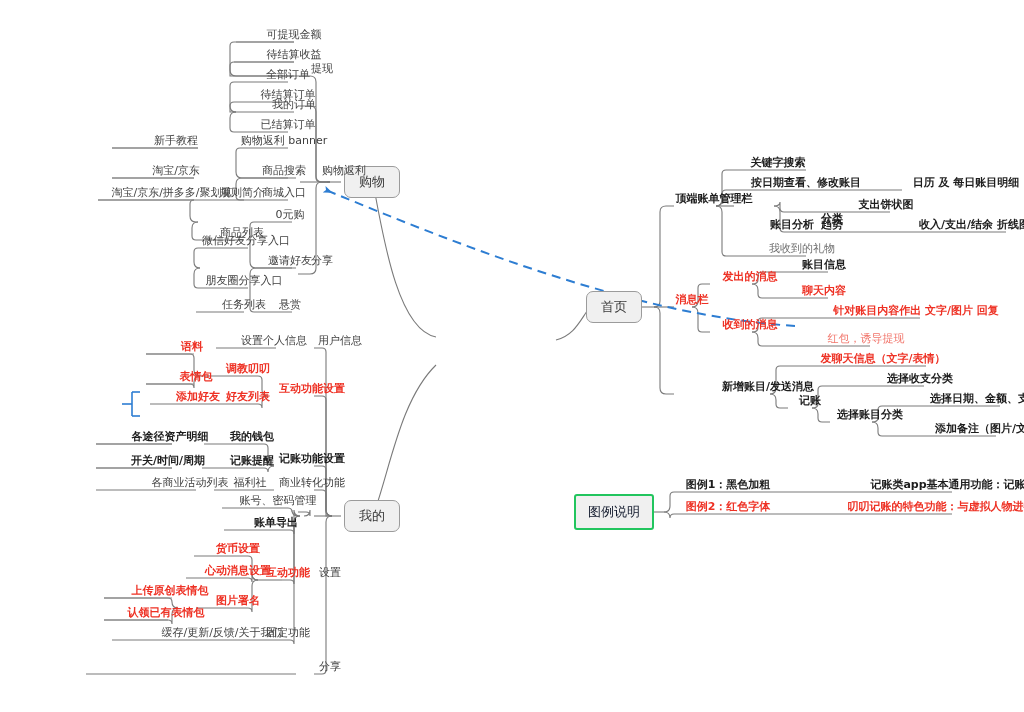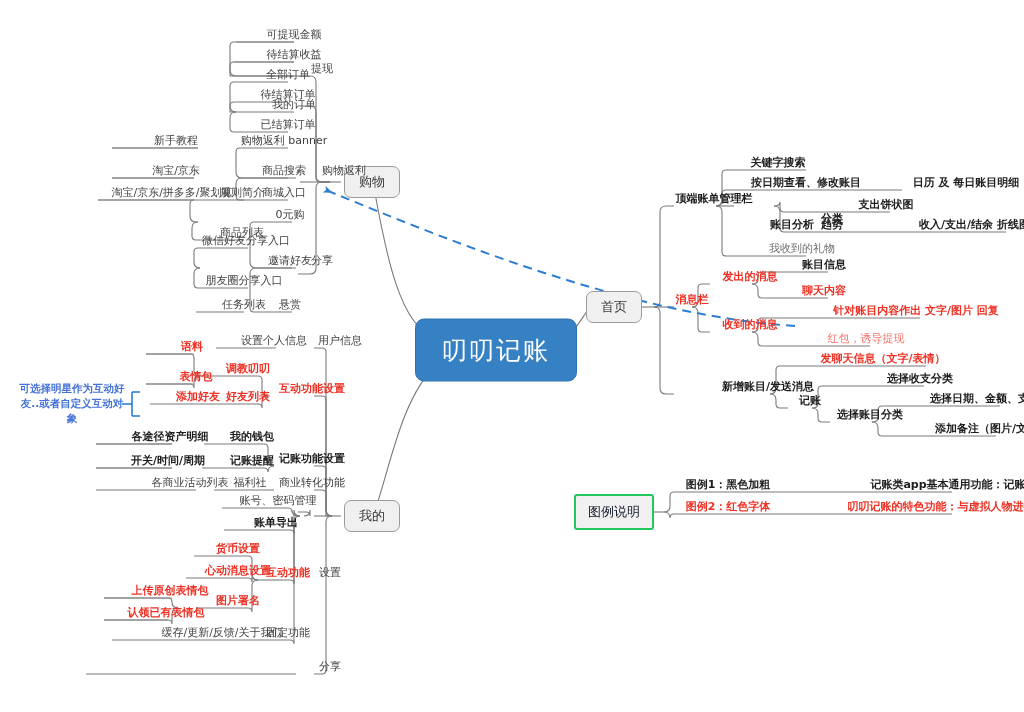--- a/index.html
+++ b/index.html
@@ -207,21 +207,20 @@
     <path d="M795,326 C640,316 470,250 326,190" fill="none" stroke="#2d7dd2" stroke-width="2" stroke-dasharray="9 6" marker-end="url(#bluearrow)"></path>
 
     <g fill="none" stroke="#2d7dd2" stroke-width="1.6">
       <path d="M122,404 L132,404"></path>
       <path d="M132,392 L132,416"></path>
       <path d="M132,392 L140,392"></path>
       <path d="M132,416 L140,416"></path>
     </g>
   </svg>
 
-  <div class="root" style="left:496px;top:350px;">叨叨记账</div>
 
   <div class="pill" style="left:372px;top:182px;">购物</div>
   <div class="pill" style="left:614px;top:307px;text-align:right;">首页</div>
   <div class="pill" style="left:372px;top:516px;">我的</div>
 
   <div class="node topic" style="left:294px;top:42px;">可提现金额</div>
   <div class="node topic" style="left:294px;top:62px;">待结算收益</div>
   <div class="node topic" style="left:322px;top:76px;">提现</div>
 
   <div class="node topic" style="left:288px;top:82px;">全部订单</div>
@@ -307,15 +306,14 @@
   <div class="node topic" style="left:330px;top:580px;">设置</div>
 
   <div class="node topic" style="left:330px;top:674px;">分享</div>
 
   <div class="legendbox" style="left:614px;top:512px;">图例说明</div>
   <div class="node topic bold" style="left:728px;top:492px;">图例1：黑色加粗</div>
   <div class="node topic bold" style="left:948px;top:492px;">记账类app基本通用功能：记账</div>
   <div class="node topic red" style="left:728px;top:514px;">图例2：红色字体</div>
   <div class="node topic red" style="left:952px;top:514px;">叨叨记账的特色功能：与虚拟人物进行互动</div>
 
-  <div class="note-blue" style="left:72px;top:404px;">可选择明星作为互动好友..或者自定义互动对象</div>
 
 </div>
 
 </body></html>

